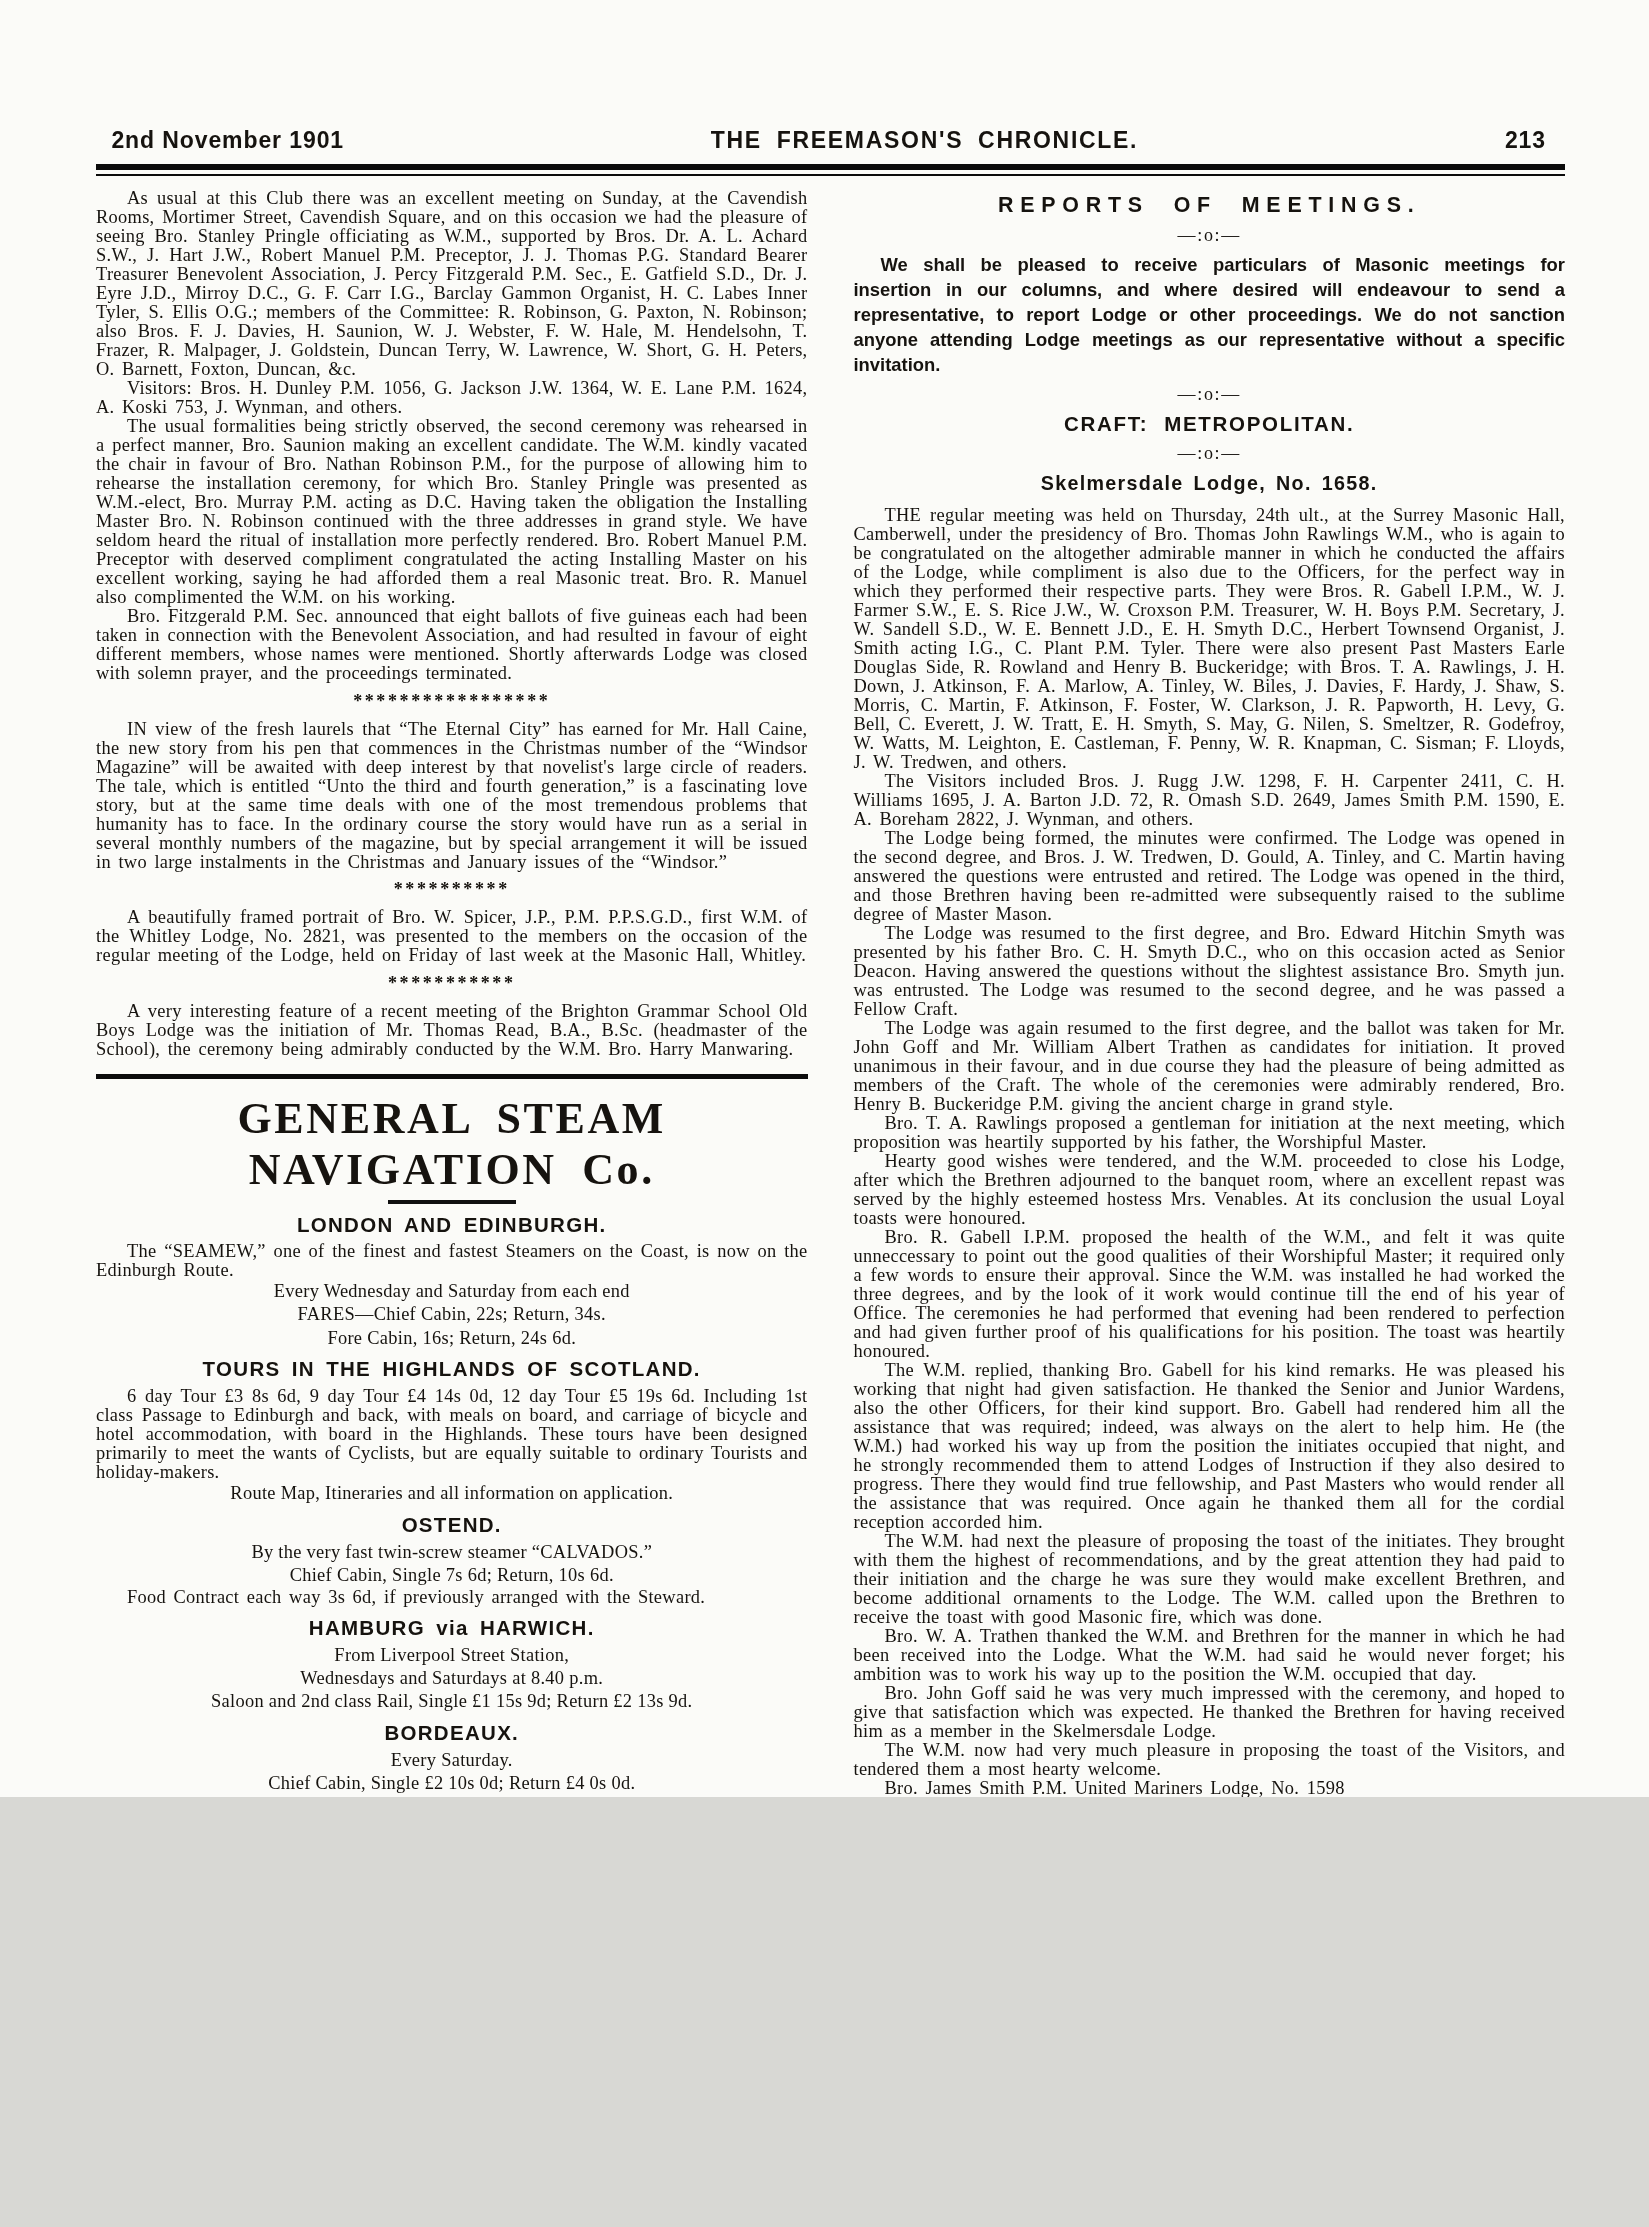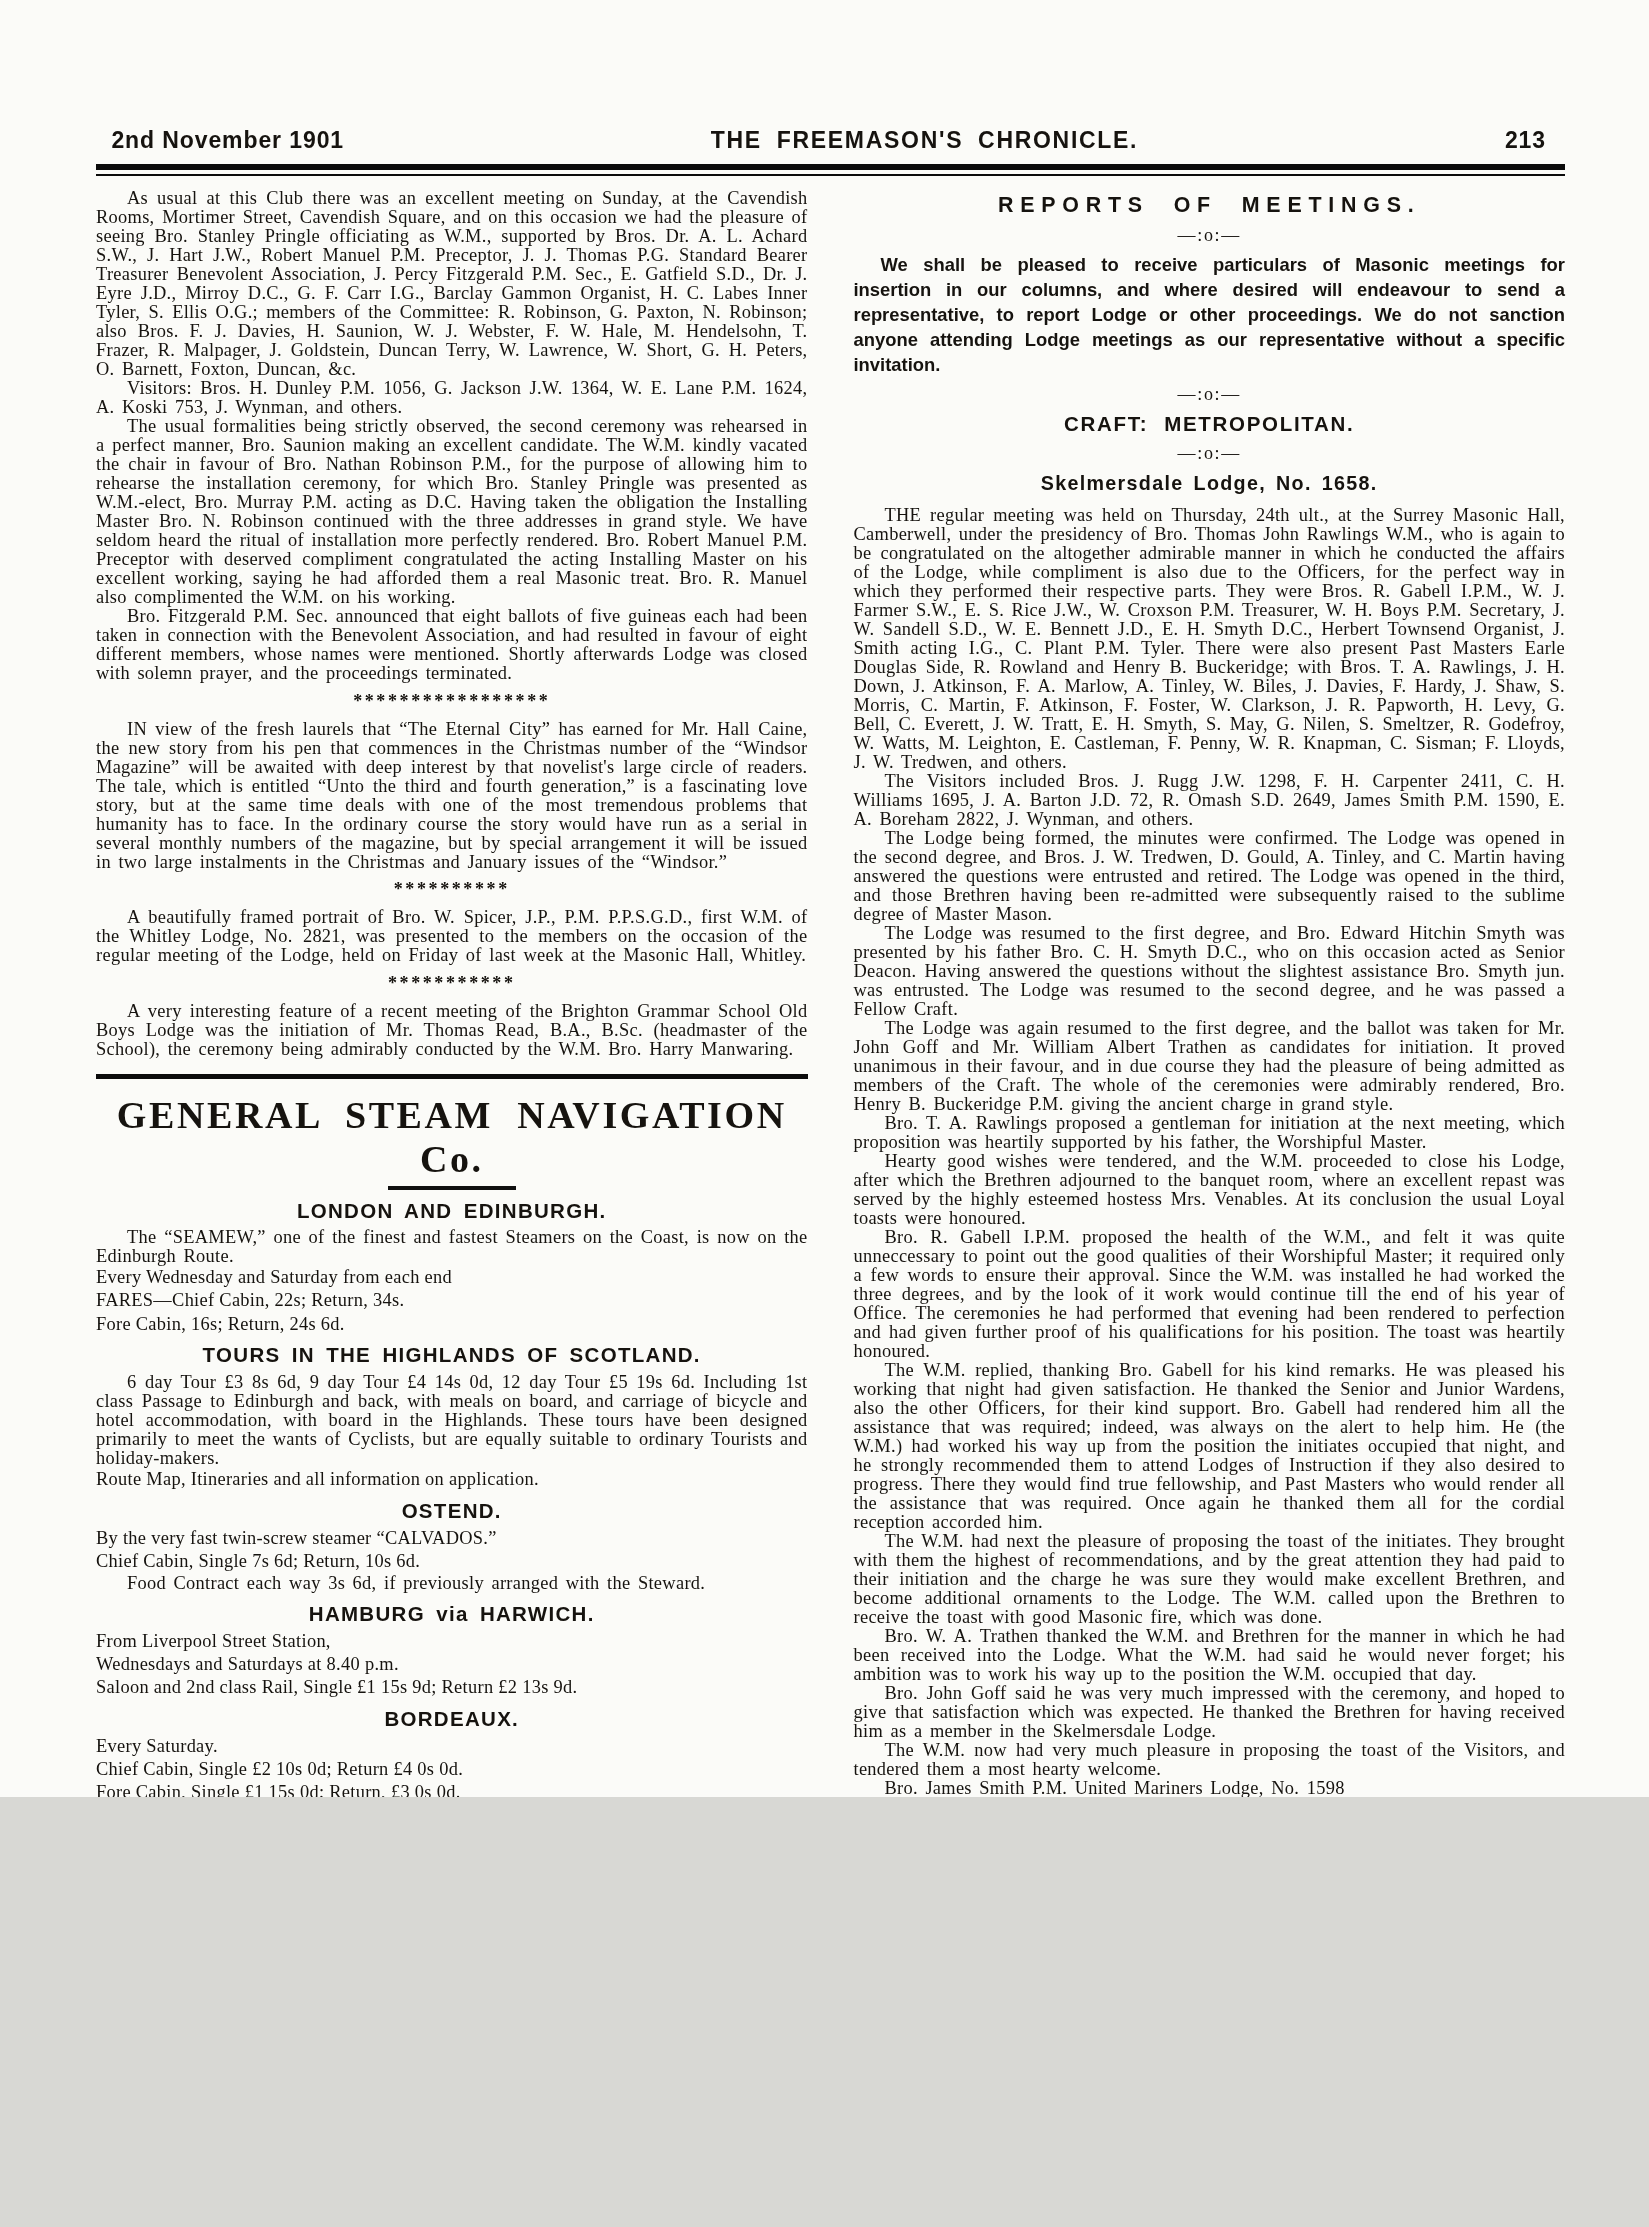--- a/index.html
+++ b/index.html
@@ -30,27 +30,27 @@
     text-align:center;letter-spacing:1.7px;word-spacing:8.5px;margin:3.4px 0 1.7px;}
   h3.lodge{font-family:"Liberation Sans", sans-serif;font-size:19.7px;font-weight:bold;
     text-align:center;letter-spacing:1.3px;word-spacing:3.4px;margin:8.5px 0 10.3px;}
   .stars{text-align:center;font-size:18px;font-weight:bold;letter-spacing:2.6px;margin:7.7px 0;}
   .odiv{text-align:center;font-size:18px;letter-spacing:1.7px;margin:6.8px 0;}
   .notice{font-family:"Liberation Sans", sans-serif;font-weight:bold;
     font-size:18.4px;line-height:25px;text-align:justify;text-indent:27px;
     letter-spacing:0;word-spacing:2.6px;margin:3.4px 0 1.7px;}
   .rule-heavy{border-top:5.1px solid #0c0c0c;margin:15.4px 0 13.7px;}
   
-  .gsn-title{font-family:"Liberation Serif", serif;font-size:38px;font-weight:bold;
+  .gsn-title{font-family:"Liberation Serif", serif;font-size:44px;font-weight:bold;
     text-align:center;letter-spacing:2.6px;word-spacing:12px;margin:3.4px 0 5.1px;}
   .gsn-title-rule{width:128px;height:3.4px;background:#101010;margin:0 auto 8.5px;
     border-bottom:1.7px solid #101010;}
   h3.ad{font-family:"Liberation Sans", sans-serif;font-size:20.5px;font-weight:bold;
     text-align:center;letter-spacing:1.3px;word-spacing:4.3px;margin:8.5px 0 5.1px;}
-  .cline{font-size:18.4px;line-height:21.4px;margin:1.7px 0;letter-spacing:0.3px;}
+  .cline{text-align:center;font-size:18.4px;line-height:21.4px;margin:1.7px 0;letter-spacing:0.3px;}
   .gsn p.body{margin:1.7px 0;}
 </style>
 </head>
 <body>
 
 <div class="page">
 
   <div class="masthead">
     <span class="date">2nd November 1901</span>
     <span class="title">THE FREEMASON'S CHRONICLE.</span>

